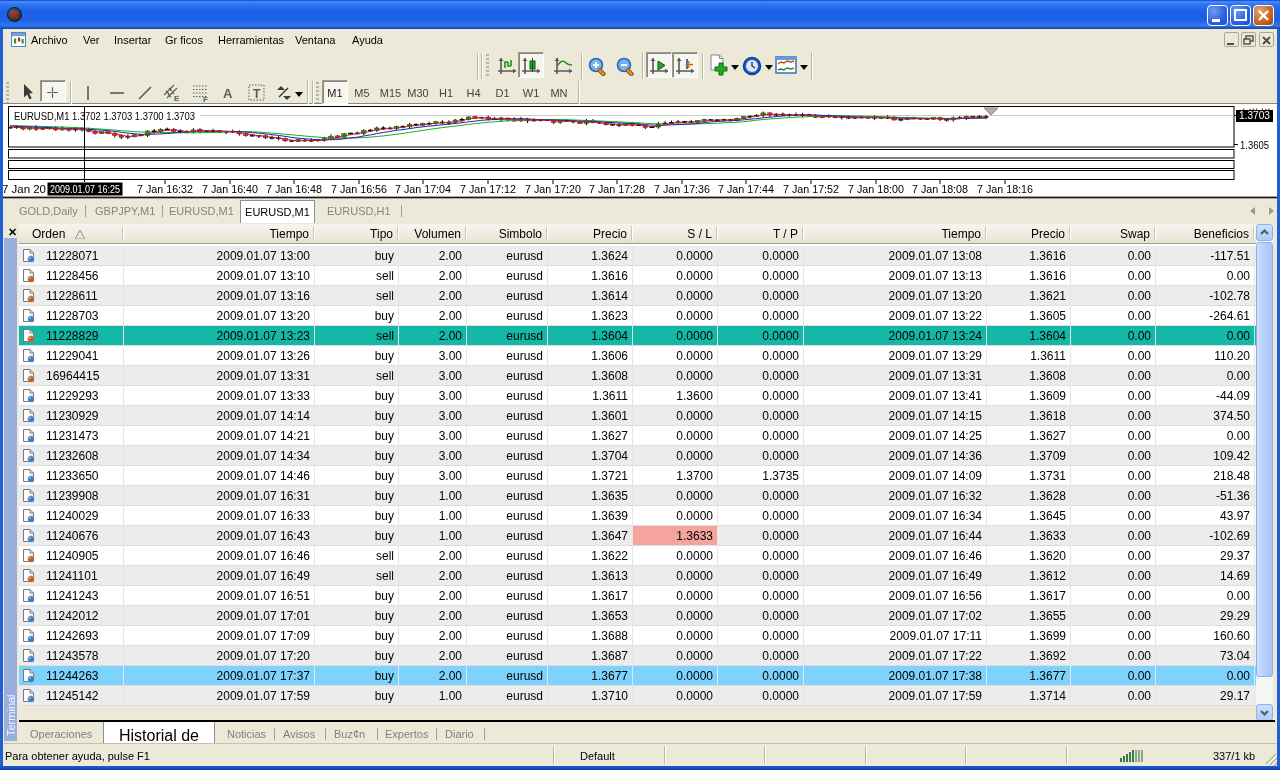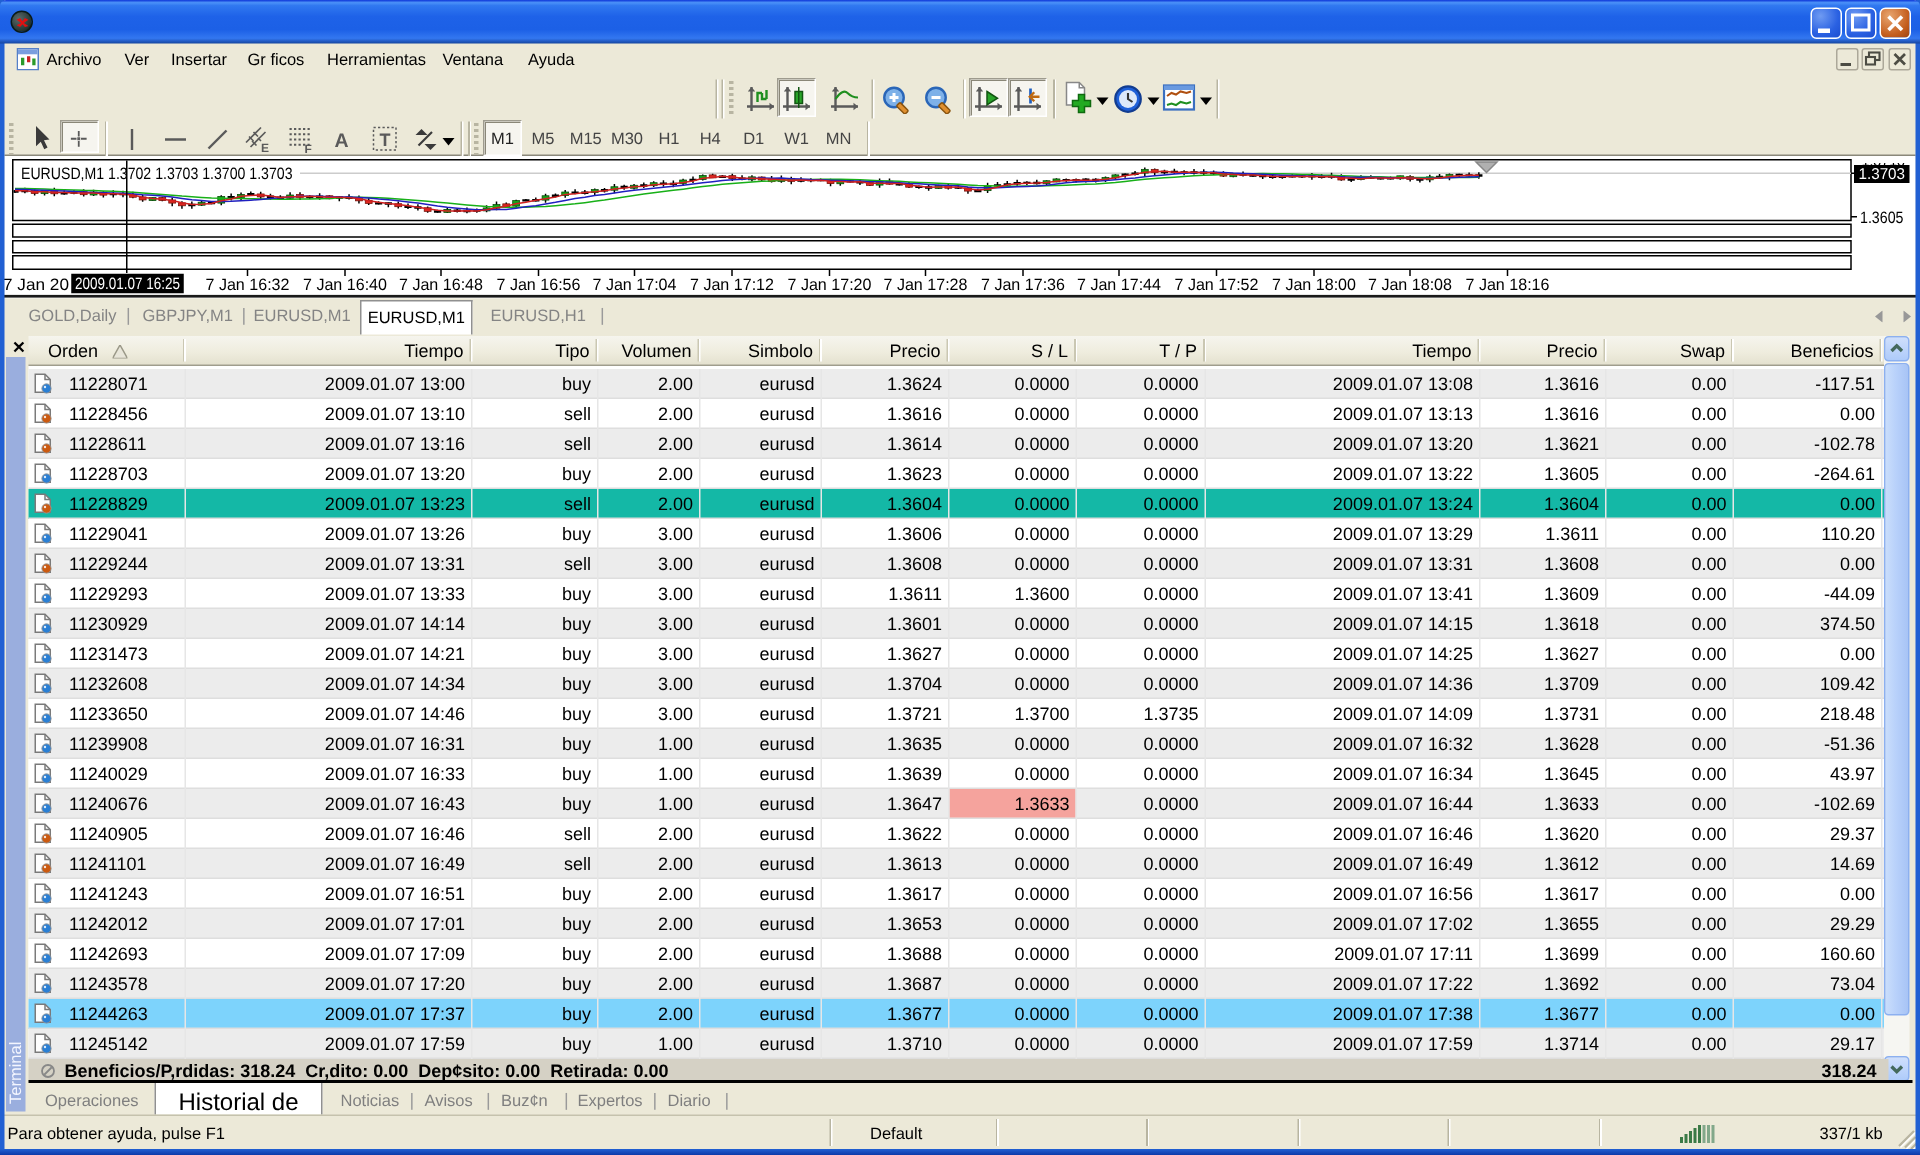--- a/index.html
+++ b/index.html
@@ -798,21 +798,21 @@
       <span class="ra" style="right:108px;">0.00</span>
       <span class="ra" style="right:9px;">110.20</span>
     </div>
 <div class="row" style="top:143px;background:#ececec;">
       <svg class="doci" width="15" height="15" viewBox="0 0 15 15">
         <path d="M2.5 1.5 h6.5 l3.5 3.5 v8.5 h-10 z" fill="#fdfdfd" stroke="#7a7a7a"></path>
         <path d="M9 1.5 v3.5 h3.5" fill="none" stroke="#7a7a7a"></path>
         <circle cx="10" cy="11" r="3.1" fill="#cc5a10" stroke="#999" stroke-width="0.6"></circle>
         <circle cx="9" cy="10" r="0.8" fill="#fff" opacity="0.85"></circle>
       </svg>
-      <span class="la" style="left:27px;">11229244</span>
+      <span class="la" style="left:27px;">16964415</span>
       <span class="ra" style="right:949px;">2009.01.07 13:31</span>
       <span class="ra" style="right:865px;">sell</span>
       <span class="ra" style="right:797px;">3.00</span>
       <span class="ra" style="right:716px;">eurusd</span>
       <span class="ra" style="right:631px;">1.3608</span>
       <span class="ra" style="right:546px;">0.0000</span>
       <span class="ra" style="right:460px;">0.0000</span>
       <span class="ra" style="right:277px;">2009.01.07 13:31</span>
       <span class="ra" style="right:193px;">1.3608</span>
       <span class="ra" style="right:108px;">0.00</span>
@@ -1144,28 +1144,20 @@
     <div class="vgrid" style="left:395px;"></div>
     <div class="vgrid" style="left:463px;"></div>
     <div class="vgrid" style="left:544px;"></div>
     <div class="vgrid" style="left:629px;"></div>
     <div class="vgrid" style="left:714px;"></div>
     <div class="vgrid" style="left:800px;"></div>
     <div class="vgrid" style="left:983px;"></div>
     <div class="vgrid" style="left:1067px;"></div>
     <div class="vgrid" style="left:1152px;"></div>
     <div class="vgrid" style="left:1251px;"></div>
-  <div id="tfoot">
-      <svg class="abs" style="left:8px;top:3px;" width="10" height="10">
-        <circle cx="5" cy="5" r="4" fill="none" stroke="#888" stroke-width="1.2"></circle>
-        <line x1="2.5" y1="7.5" x2="7.5" y2="2.5" stroke="#888" stroke-width="1.2"></line>
-      </svg>
-      <span class="fl">Beneficios/P,rdidas: 318.24  Cr,dito: 0.00  Dep¢sito: 0.00  Retirada: 0.00</span>
-      <span class="fr">318.24</span>
-    </div>
   <div id="tfootline"></div>
   <div id="vscroll">
     <div class="sbtn" style="top:0px;"><svg width="15" height="15">
           <path d="M4 9 L7.5 5.5 L11 9" stroke="#44695c" stroke-width="2.2" fill="none"></path>
         </svg></div>
     <div id="sthumb"></div>
     <div class="sbtn" style="top:480px;"><svg width="15" height="15">
           <path d="M4 6 L7.5 9.5 L11 6" stroke="#44695c" stroke-width="2.2" fill="none"></path>
         </svg></div>
   </div>

